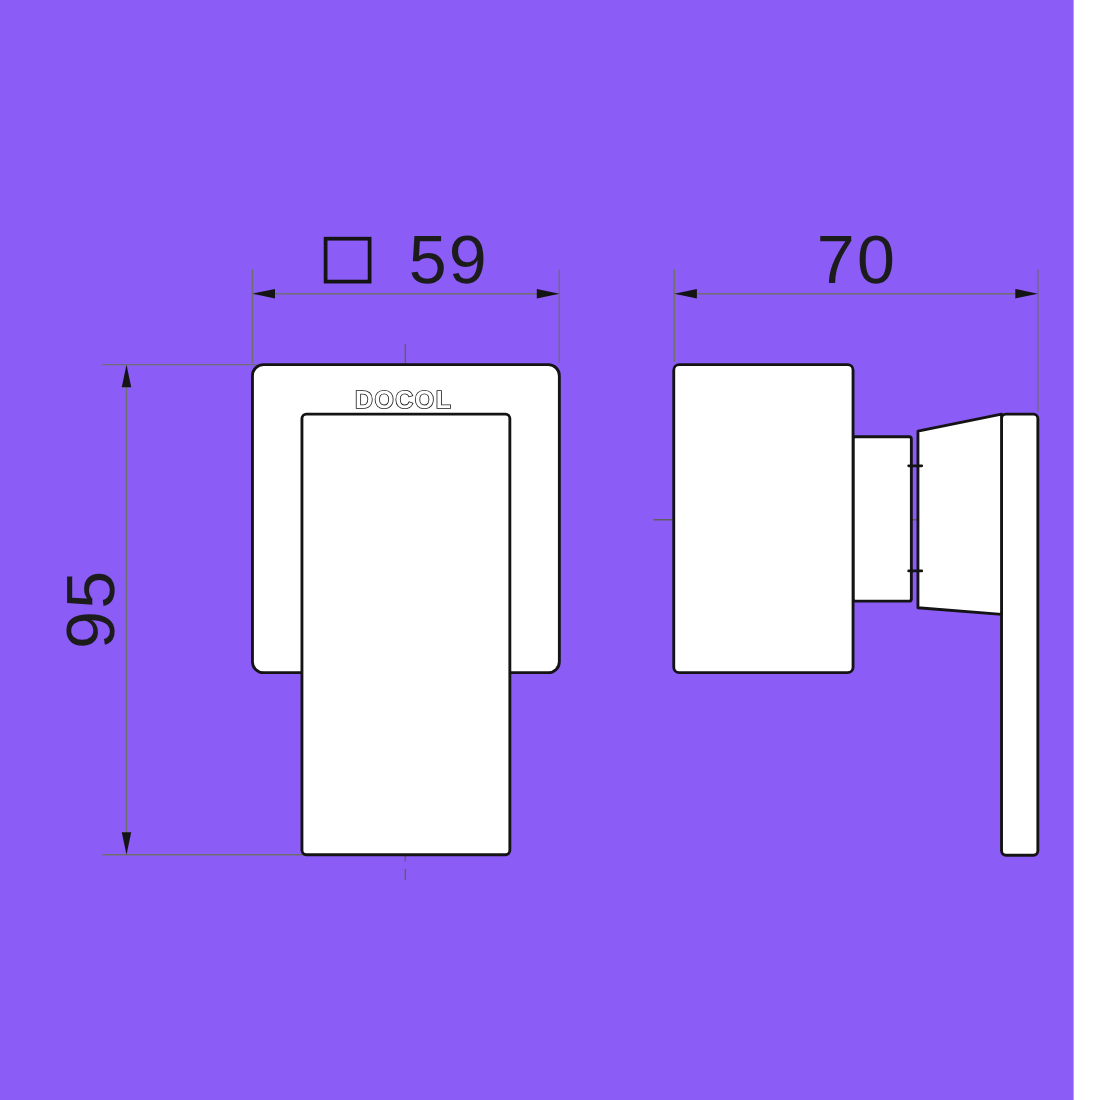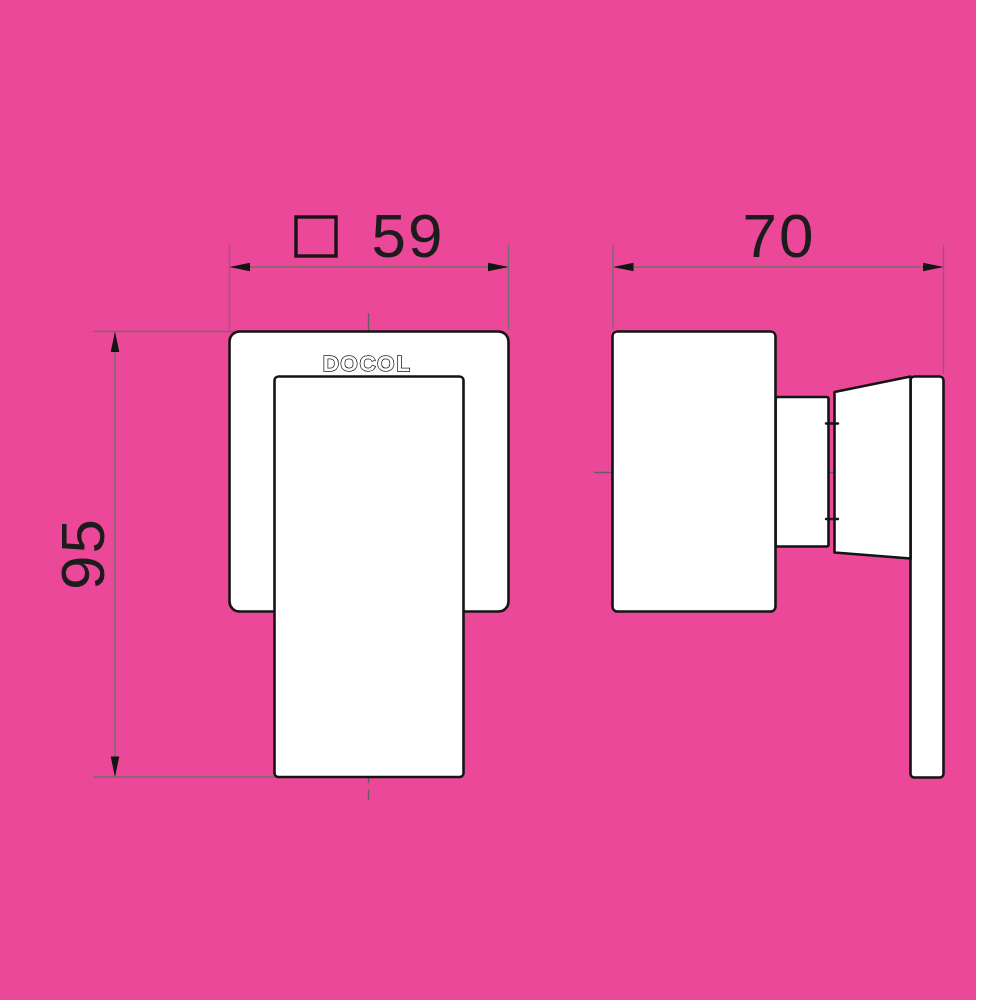--- a/index.html
+++ b/index.html
@@ -5,21 +5,21 @@
   html, body {
     margin: 0;
     padding: 0;
     background: #ffffff;
     font-family: "Liberation Sans", sans-serif;
   }
   .canvas {
     position: relative;
     width: 976px;
     height: 1000px;
-    background: #ec4899;
+    background: #8b5cf6;
     overflow: hidden;
   }
   svg { display: block; }
 
   
   .obj {
     fill: #ffffff;
     stroke: #141414;
     stroke-width: 2.6;
     stroke-linejoin: round;

